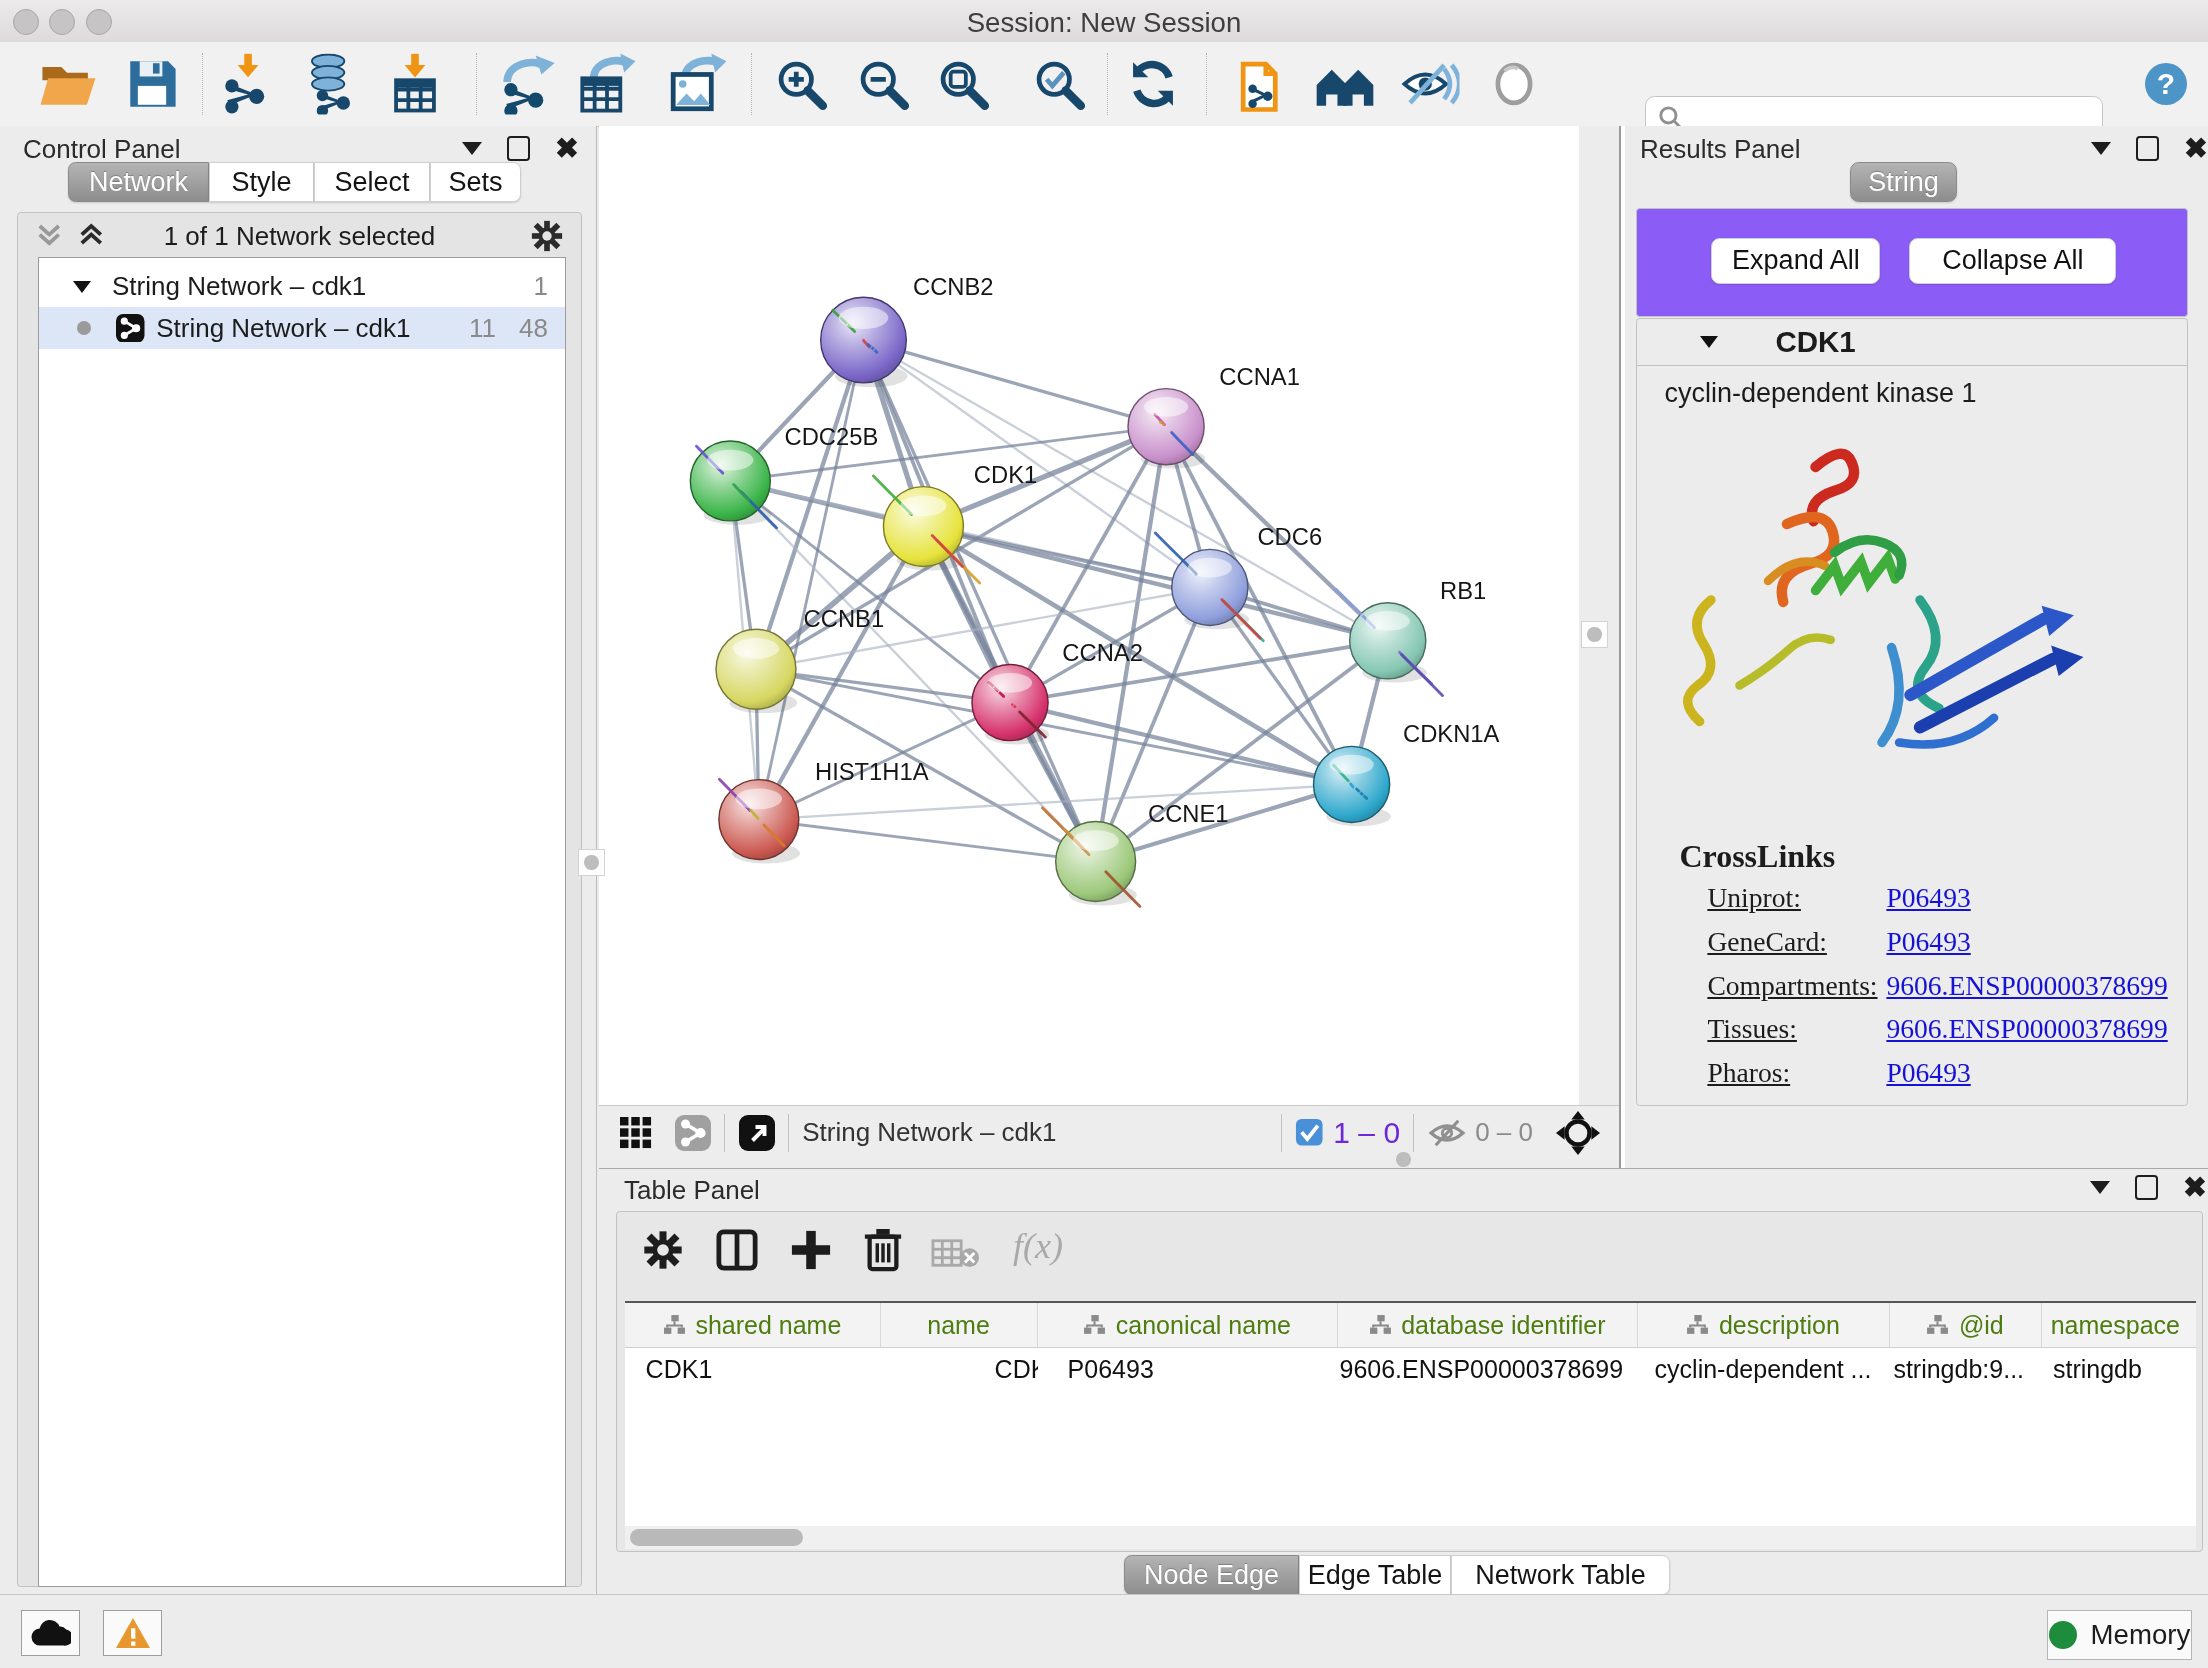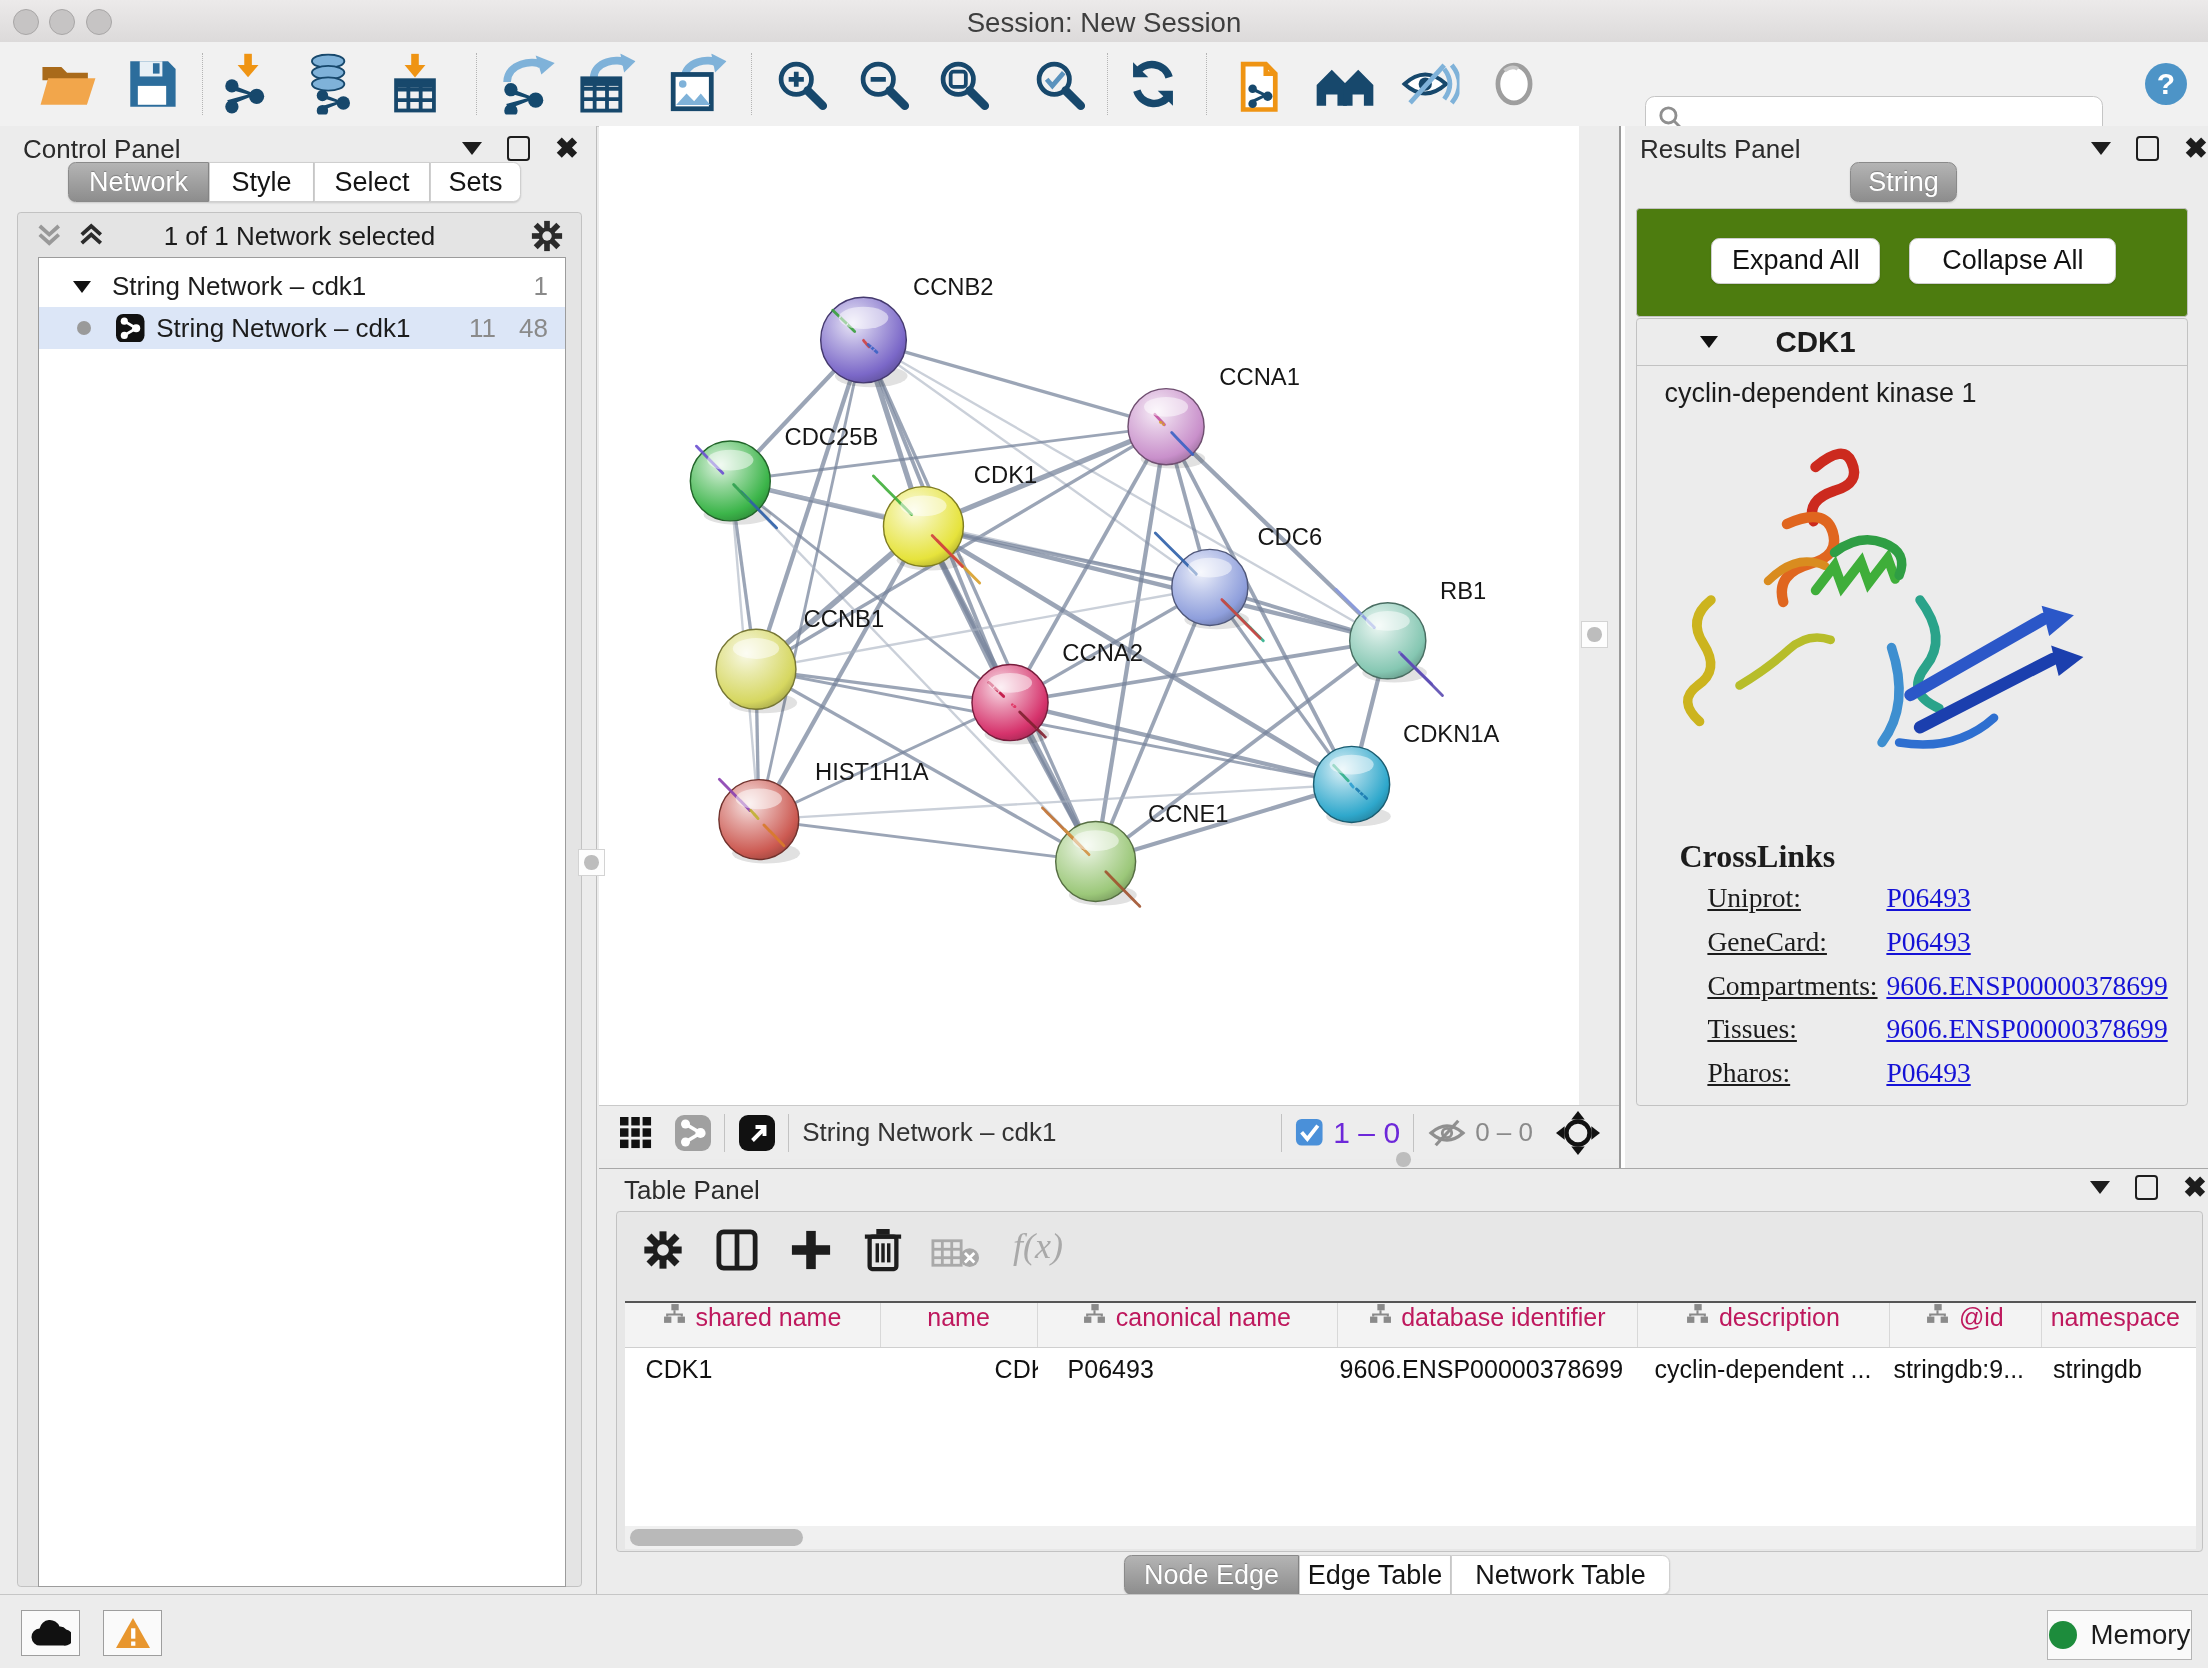--- a/index.html
+++ b/index.html
@@ -50,21 +50,21 @@
   .handle{position:absolute;width:25px;height:25px;background:#fdfdfd;border:1px solid #d3d3d3;
     display:flex;align-items:center;justify-content:center;}
   .handle i{width:14.3px;height:14.3px;border-radius:50%;background:#bdbdbd;display:block;}
   
   #results-panel{left:1625px;top:126px;width:583px;height:1042px;background:#ececec;}
   .serif{font-family:"Liberation Serif",serif;}
   .xlink{color:#1512d6;text-decoration:underline;font-size:27.6px;}
   .xlabel{font-size:27.6px;color:#1c1c1c;text-decoration:underline;}
   
   #table-panel{left:599px;top:1168px;width:1609px;height:426px;background:#ececec;border-top:1.9px solid #a8a8a8;box-sizing:border-box;}
-  .th{display:flex;align-items:flex-start;justify-content:center;gap:9.5px;font-size:25px;color:#be185d;
+  .th{display:flex;align-items:center;justify-content:center;gap:9.5px;font-size:25px;color:#4d7c0f;
     border-right:1px solid #d8d8d8;box-sizing:border-box;overflow:hidden;white-space:nowrap;}
   .td{font-size:25px;color:#111;padding-left:21px;box-sizing:border-box;overflow:hidden;white-space:nowrap;display:flex;align-items:center;}
   
   #statusbar{left:0;top:1594px;width:2208px;height:74px;background:#ececec;border-top:1.9px solid #c6c6c6;box-sizing:border-box;}
   .sq-btn{position:absolute;width:57px;height:44px;background:#fafafa;border:1.9px solid #9e9e9e;
     display:flex;align-items:center;justify-content:center;}
   #memory-btn{position:absolute;left:2047px;top:15px;width:143px;height:48px;background:#fafafa;
     border:1.9px solid #b5b5b5;display:flex;align-items:center;justify-content:center;gap:13.3px;font-size:27.6px;}
   #memory-dot{width:28.5px;height:28.5px;border-radius:50%;background:#1d8c3c;}
 </style>
@@ -617,21 +617,21 @@
     </div>
 
   <div id="results-panel" class="abs">
     <div class="abs panel-title" style="left:15px;top:7.6px">Results Panel</div>
     <div class="trio" style="left:466px;top:9.5px">
       <span class="tri-caret"></span>
       <span class="tri-float"></span>
       <span class="tri-x">✖</span>
     </div>
     <div class="abs tabbtn sel" style="left:225px;top:36px;width:105px;border-radius:8.6px">String</div>
-    <div class="inset" style="left:11.4px;top:82px;width:550px;height:107px;background:#4d7c0f">
+    <div class="inset" style="left:11.4px;top:82px;width:550px;height:107px;background:#8b5cf6">
       <div class="btn abs" style="left:74px;top:28.5px;width:167px;height:44px">Expand All</div>
       <div class="btn abs" style="left:272px;top:28.5px;width:205px;height:44px">Collapse All</div>
     </div>
     <div class="inset" style="left:11.4px;top:192px;width:550px;height:786px;background:#ececec">
       <div class="abs" style="left:0;right:0;top:0;height:46px;border-bottom:1.9px solid #c2c2c2;display:flex;align-items:center">
         <span class="caret-down" style="margin-left:63px"></span>
         <span style="margin-left:57px;font-size:29.5px;font-weight:bold">CDK1</span>
       </div>
       <div class="abs" style="left:27px;top:59px;font-size:27px">cyclin-dependent kinase 1</div>
       <svg class="abs" style="left:36px;top:91px" width="418" height="399" viewBox="0 0 440 420">

